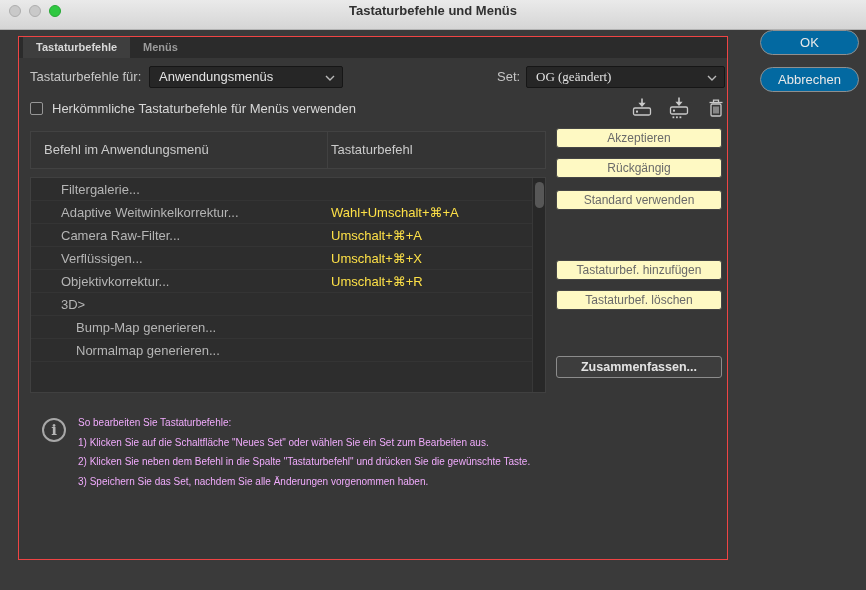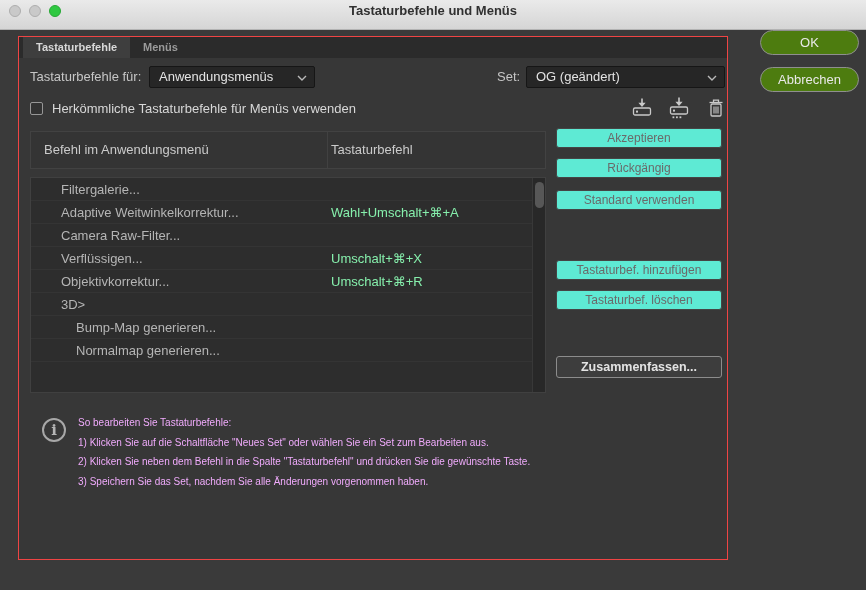--- a/index.html
+++ b/index.html
@@ -45,45 +45,45 @@
   .thead .c1 { position:absolute; left:13px;  top:0; line-height:36px; font-size:13px; color:#cbcbcb; }
   .thead .c2 { position:absolute; left:300px; top:0; line-height:36px; font-size:13px; color:#cbcbcb; }
   .thead .vdiv { position:absolute; left:296px; top:0; bottom:0; width:1px; background:#414141; }
 
   
   .listbox { position:absolute; left:11px; top:140px; width:516px; height:216px;
              background:#2d2d2d; border:1px solid #404040; overflow:hidden; }
   .lrow { position:relative; height:23px; border-bottom:1px solid #343434; cursor:default; }
   .lrow .cmd { position:absolute; left:30px; top:0; line-height:23px; font-size:13px; color:#b5b5b5; }
   .lrow.indent .cmd { left:45px; }
-  .lrow .sc  { position:absolute; left:300px; top:0; line-height:23px; font-size:13px; color:#86efac; }
+  .lrow .sc  { position:absolute; left:300px; top:0; line-height:23px; font-size:13px; color:#fde047; }
 
   .scrolltrack { position:absolute; right:0; top:0; width:13px; height:214px;
                  background:#282828; border-left:1px solid #383838; }
   .scrollthumb { position:absolute; left:2px; top:4px; width:9px; height:26px;
                  border-radius:4.5px; background:#575757; }
 
   
   .sbtn { position:absolute; left:537px; width:166px; height:20px; border-radius:3px;
           font-size:12px; text-align:center; line-height:18px;
-          background:#5eead4; border:1px solid #454545; color:#6a6a6a; cursor:default; }
+          background:#fef9c3; border:1px solid #454545; color:#6a6a6a; cursor:default; }
   .sbtn.enabled { background:#3d3d3d; border:1px solid #8c8c8c; color:#e3e3e3;
                   height:22px; line-height:20px; font-size:12.5px; font-weight:bold; }
 
   
   .infoicon { position:absolute; left:23px; top:381px; width:24px; height:24px;
               border:2px solid #a8a8a8; border-radius:50%; color:#b5b5b5;
               font-size:15px; font-weight:bold; text-align:center; line-height:20px;
               font-family:"DejaVu Serif", serif; }
   .infotext { position:absolute; left:59px; top:376px; width:630px;
               font-size:10px; line-height:19.5px; color:#f0abfc; }
 
   
   .pillbtn { position:absolute; left:760px; width:99px; height:25px; border-radius:13px;
-             background:#4d7c0f; border:1px solid #8f8f8f; color:#e9e9e9;
+             background:#0369a1; border:1px solid #8f8f8f; color:#e9e9e9;
              font-size:13px; text-align:center; line-height:23px; cursor:default; }
   .pill-ok { top:30px; }
   .pill-cancel { top:67px; }
 
   svg { display:block; }
 </style>
 </head>
 <body>
 
 <div class="titlebar">
@@ -95,29 +95,29 @@
   <div class="title">Tastaturbefehle und Menüs</div>
 </div>
 
 <div class="panel">
 
   <div class="tabbar">
     <span class="tabspacer"></span><span class="tab active">Tastaturbefehle</span><span class="tab">Menüs</span>
   </div>
 
   <div class="flabel" style="left:11px; top:29px;">Tastaturbefehle für:</div>
-  <div class="dropdown" style="left:130px; top:29px; width:166px;">
+  <div class="dropdown" style="left:130px; top:29px; width:194px;">
     <span>Anwendungsmenüs</span>
     <svg width="10" height="6" viewBox="0 0 10 6">
         <polyline points="1,1 5,5 9,1" fill="none" stroke="#b9b9b9" stroke-width="1.4"></polyline>
       </svg>
   </div>
 
   <div class="flabel" style="left:478px; top:29px;">Set:</div>
-  <div class="dropdown" style="left:507px; top:29px; width:199px;">
+  <div class="dropdown" style="left:507px; top:29px; width:199px;font-family:Liberation Serif, serif;">
     <span>OG (geändert)</span>
     <svg width="10" height="6" viewBox="0 0 10 6">
         <polyline points="1,1 5,5 9,1" fill="none" stroke="#b9b9b9" stroke-width="1.4"></polyline>
       </svg>
   </div>
 
   <span class="checkbox" style="left:11px; top:65px;"></span>
   <span class="cblabel" style="left:33px; top:64px;">Herkömmliche Tastaturbefehle für Menüs verwenden</span>
 
   <div class="seticons">
@@ -160,20 +160,21 @@
     <div class="lrow">
       <span class="cmd">Filtergalerie...</span>
       <span class="sc"></span>
     </div>
     <div class="lrow">
       <span class="cmd">Adaptive Weitwinkelkorrektur...</span>
       <span class="sc">Wahl+Umschalt+⌘+A</span>
     </div>
     <div class="lrow">
       <span class="cmd">Camera Raw-Filter...</span>
+      <span class="sc">Umschalt+⌘+A</span>
     </div>
     <div class="lrow">
       <span class="cmd">Verflüssigen...</span>
       <span class="sc">Umschalt+⌘+X</span>
     </div>
     <div class="lrow">
       <span class="cmd">Objektivkorrektur...</span>
       <span class="sc">Umschalt+⌘+R</span>
     </div>
     <div class="lrow">

